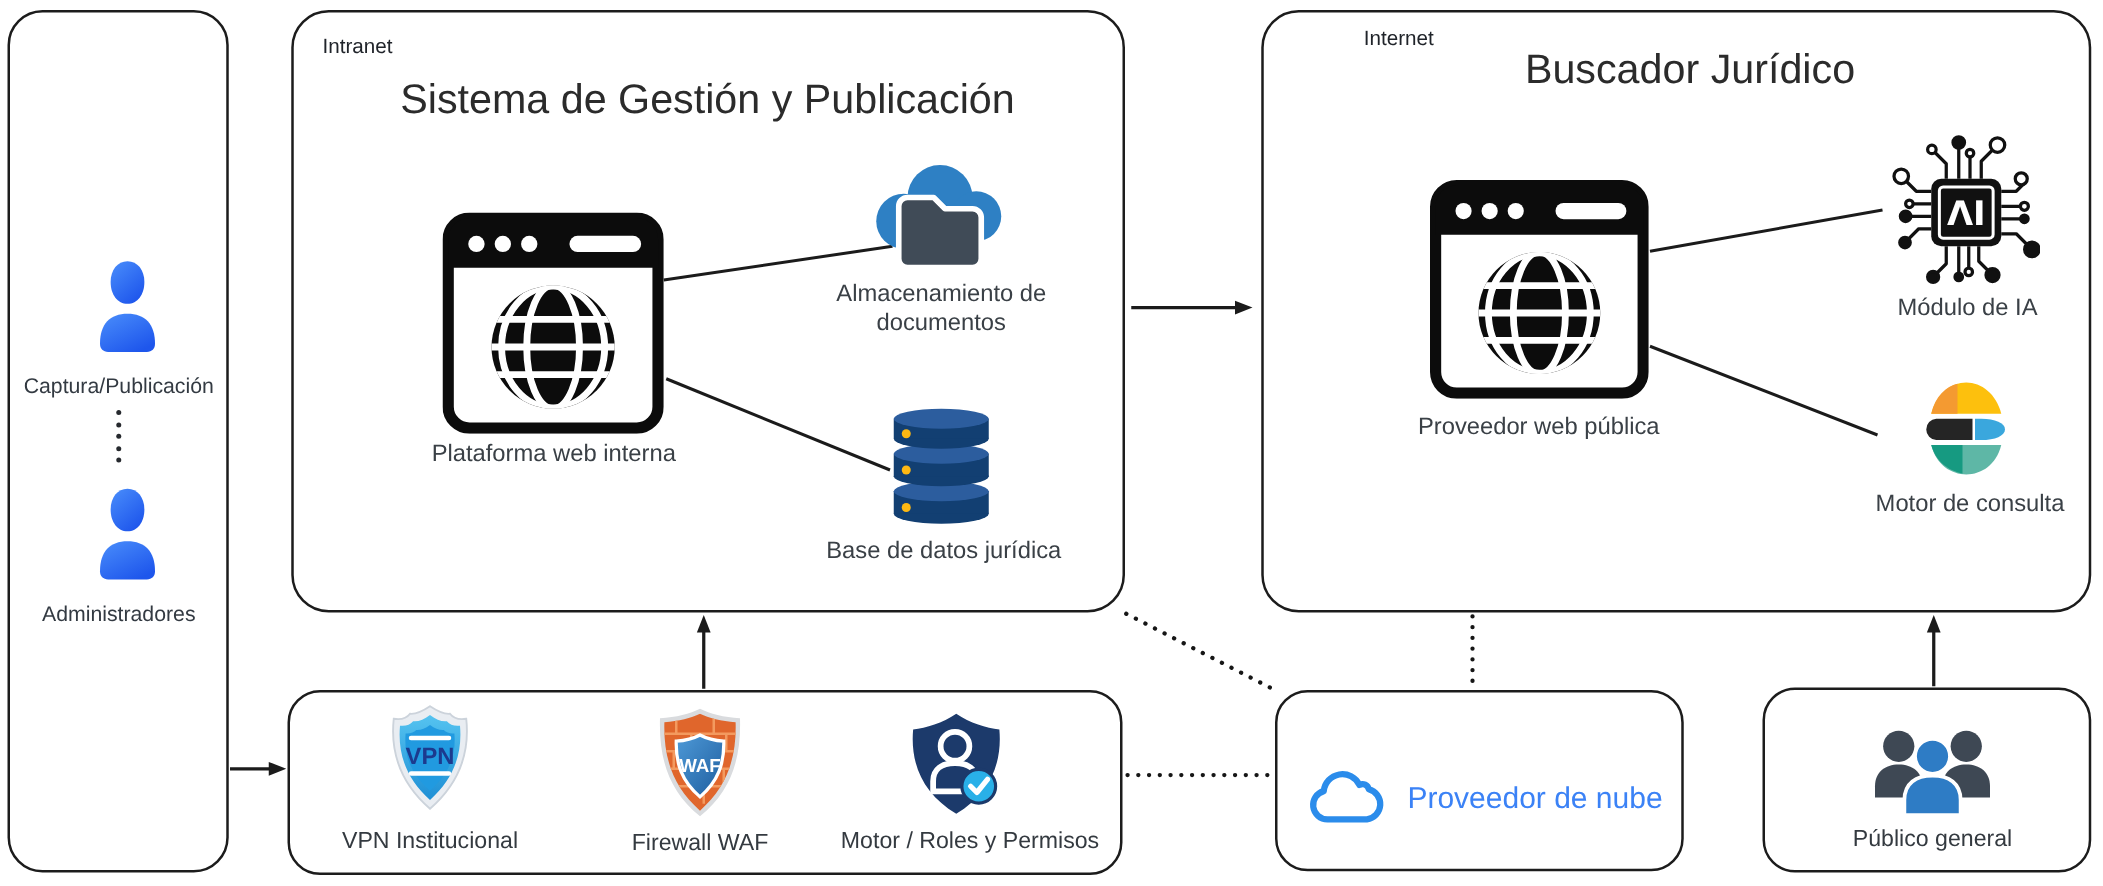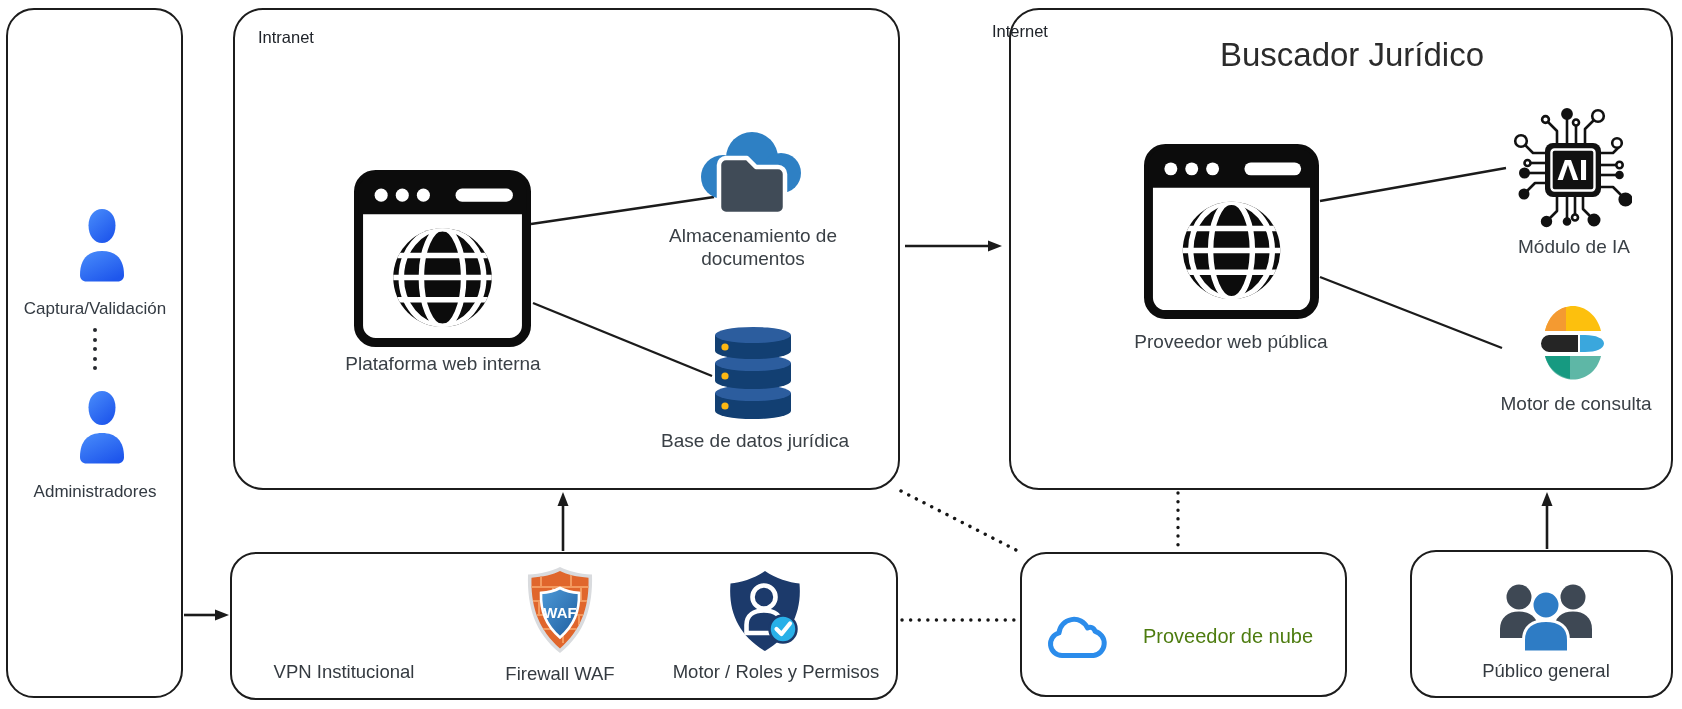--- a/index.html
+++ b/index.html
@@ -18,21 +18,21 @@
     white-space:nowrap;transform:translateX(-50%);z-index:10;
   }
   .lbl{
     position:absolute;transform:translateX(-50%);white-space:nowrap;
     font-size:19px;color:#3a4046;z-index:10;text-align:center;
   }
   .lbl.sm{font-size:18.5px;color:#343a40;}
   .lbl.panel-side{font-size:17px;color:#333a42;}
   .big-lbl{
     position:absolute;transform:translateX(-50%);white-space:nowrap;
-    font-size:20px;color:#4d7c0f;z-index:10;
+    font-size:24px;color:#3b82f6;z-index:10;
   }
   .icon{position:absolute;z-index:12;line-height:0;}
   #overlay{position:absolute;left:0;top:0;z-index:5;pointer-events:none;}
   .vdots{position:absolute;display:flex;flex-direction:column;gap:5.5px;z-index:10;}
   .vdots i{width:4px;height:4px;border-radius:50%;background:#26292e;}
 </style>
 </head>
 <body>
 
 <div id="stage">
@@ -43,25 +43,26 @@
 
   <div class="panel" style="left:1009px;top:8px;width:664px;height:482px;"></div>
 
   <div class="panel small" style="left:230px;top:552px;width:668px;height:148px;"></div>
 
   <div class="panel small" style="left:1020px;top:552px;width:327px;height:145px;"></div>
 
   <div class="panel small" style="left:1410px;top:550px;width:263px;height:148px;"></div>
 
   <div class="zone-label" style="left:258px;top:28px;">Intranet</div>
-
-  <div class="zone-label" style="left:992px;top:22px;">Internet</div>
+  <div class="panel-title" style="left:566px;top:60px;">Sistema de Gestión y Publicación</div>
+
+  <div class="zone-label" style="left:1091px;top:22px;">Internet</div>
   <div class="panel-title" style="left:1352px;top:36px;">Buscador Jurídico</div>
 
-  <div class="lbl panel-side" style="left:95px;top:299px;">Captura/Validación</div>
+  <div class="lbl panel-side" style="left:95px;top:299px;">Captura/Publicación</div>
   <div class="lbl panel-side" style="left:95px;top:482px;">Administradores</div>
 
   <div class="lbl" style="left:443px;top:353px;">Plataforma web interna</div>
   <div class="lbl" style="left:753px;top:225px;">Almacenamiento de</div>
   <div class="lbl" style="left:753px;top:248px;">documentos</div>
   <div class="lbl" style="left:755px;top:430px;">Base de datos jurídica</div>
 
   <div class="lbl" style="left:1231px;top:331px;">Proveedor web pública</div>
   <div class="lbl" style="left:1574px;top:236px;">Módulo de IA</div>
   <div class="lbl" style="left:1576px;top:393px;">Motor de consulta</div>
@@ -263,20 +264,30 @@
     <svg width="70" height="76" viewBox="0 0 70 76">
       <path d="M7 27 C11 11 23 2 35 2 C47 2 59 11 63 27 Z" fill="#fdc00d"></path>
       <path d="M7 27 C10 13 19 5 28 3 L28 27 Z" fill="#f49a31"></path>
       <path d="M11 31 H40 V48 H11 A8.5 8.5 0 0 1 3 39.5 A8.5 8.5 0 0 1 11 31 Z" fill="#252525"></path>
       <path d="M42 31 H47 C58 31 66 34.5 66 39.5 C66 44.5 58 48 47 48 H42 Z" fill="#3aa7dd"></path>
       <path d="M7 52 H63 C59 68 47 75.5 35 75.5 C23 75.5 11 68 7 52 Z" fill="#5eb7a6"></path>
       <path d="M7 52 H32 V74.8 C21 72.5 11 66 7 52 Z" fill="#169a81"></path>
     </svg>
   </span>
 
+  <span class="icon" style="left:309px;top:563px;">
+    <svg width="70" height="86" viewBox="0 0 70 86">
+      <path d="M35 2 C41 6 46 8.5 51 8 C54 12 58 13 64 12 C67 40 58 64 35 84 C12 64 3 40 6 12 C12 13 16 12 19 8 C24 8.5 29 6 35 2 Z" fill="#e9edf2" stroke="#ccd3db" stroke-width="1.5"></path>
+      <path d="M35 9 C40 12.5 44 14.5 48.5 14 C51 17 54.5 18 59 17.5 C61 40 54 60 35 77 C16 60 9 40 11 17.5 C15.5 18 19 17 21.5 14 C26 14.5 30 12.5 35 9 Z" fill="url(#vpng)"></path>
+      <path d="M35 17 C39 19.8 42.5 21.3 46 21 C48 23.2 51 24 54.5 23.7 C56 41 50.5 56 35 69.5 C19.5 56 14 41 15.5 23.7 C19 24 22 23.2 24 21 C27.5 21.3 31 19.8 35 17 Z" fill="#219ae0"></path>
+      <rect x="18" y="25.5" width="34" height="3.6" rx="1.8" fill="#fff"></rect>
+      <rect x="18" y="54" width="34" height="3.6" rx="1.8" fill="#fff"></rect>
+      <text x="35" y="48" text-anchor="middle" font-size="19" font-weight="bold" fill="#1c3a8e" font-family="Liberation Sans, sans-serif">VPN</text>
+    </svg>
+  </span>
 
   <span class="icon" style="left:523px;top:565px;">
     <svg width="74" height="90" viewBox="0 0 74 90">
       <path d="M37 2 C45 6 56 9 69 9.5 C70 42 62 68 37 88 C12 68 4 42 5 9.5 C18 9 29 6 37 2 Z" fill="#d9dbde"></path>
       <clipPath id="wafclip">
         <path d="M37 6 C44 9.5 54 12 65.5 12.7 C66.3 41 59 64 37 83.5 C15 64 7.7 41 8.5 12.7 C20 12 30 9.5 37 6 Z"></path>
       </clipPath>
       <g clip-path="url(#wafclip)">
         <rect x="0" y="0" width="74" height="90" fill="#e0662c"></rect>
         <g stroke="#f39a5f" stroke-width="2">

